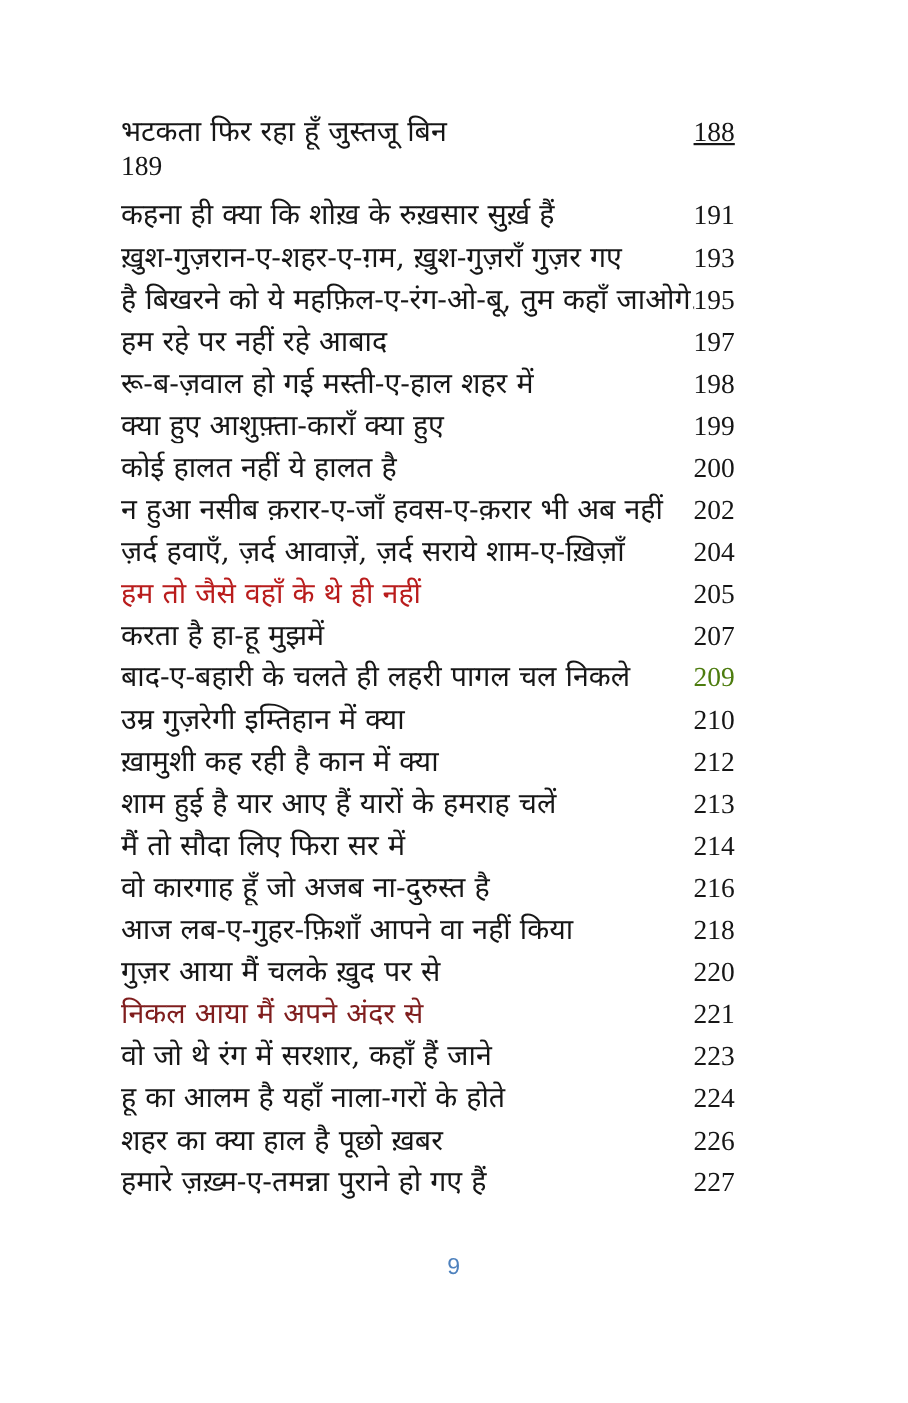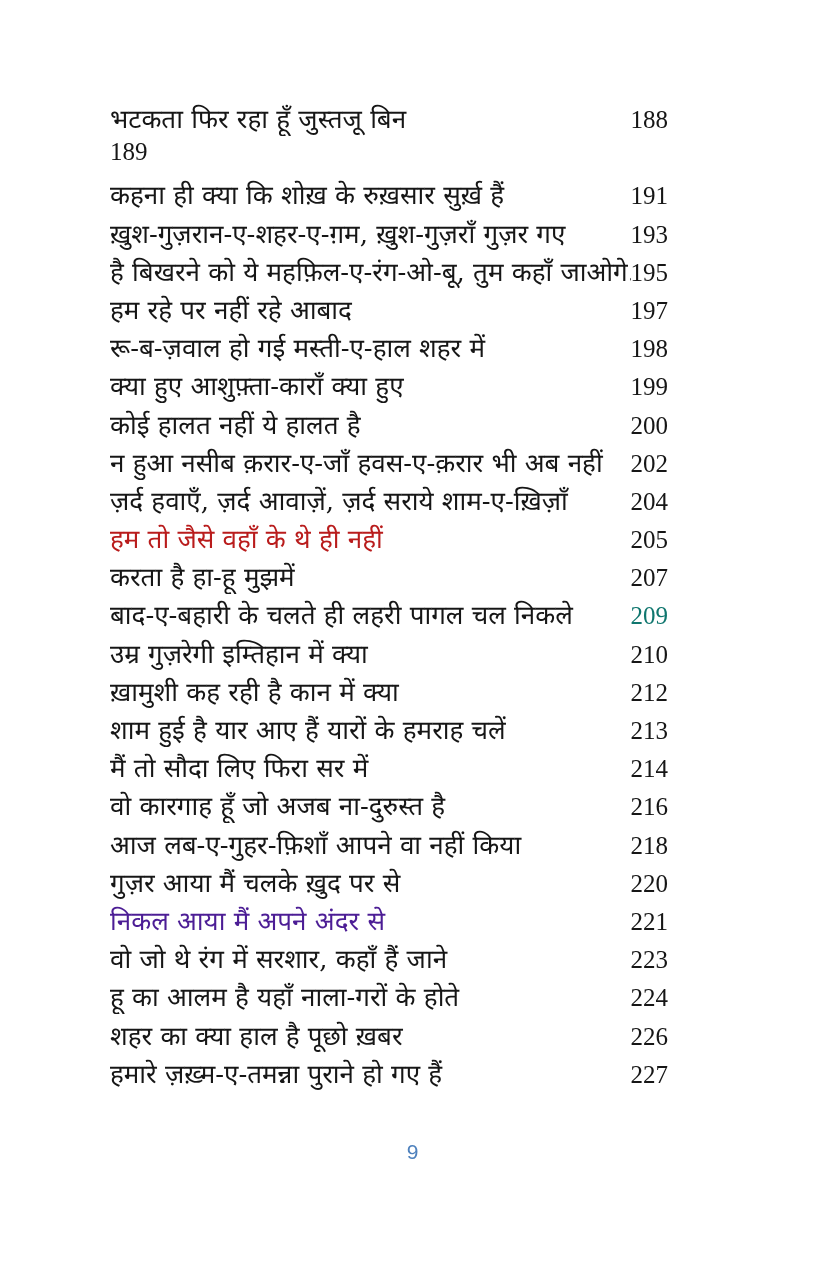--- a/index.html
+++ b/index.html
@@ -56,21 +56,21 @@
     font-weight: 400;
   }
 </style>
 </head>
 <body style="background: rgb(255, 255, 255);">
 
 <div class="page">
   <div class="toc-list" id="toc-list">
   <div class="toc-row">
     <span class="toc-title" style="color: rgb(22, 22, 22);">भटकता फिर रहा हूँ जुस्तजू बिन</span>
-    <span class="toc-page" style="color: rgb(22, 22, 22);">188</span>
+    <span class="toc-page" style="color: rgb(22, 22, 22); text-decoration: underline;">188</span>
   </div>
 
   <div class="toc-row">
     <span class="toc-page" style="color: rgb(22, 22, 22);">189</span>
   </div>
 
   <div class="toc-row">
     <span class="toc-title" style="color: rgb(22, 22, 22);">कहना ही क्या कि शोख़ के रुख़सार सुर्ख़ हैं</span>
     <span class="toc-page" style="color: rgb(22, 22, 22);">191</span>
   </div>
@@ -120,21 +120,21 @@
     <span class="toc-page" style="color: rgb(22, 22, 22);">205</span>
   </div>
 
   <div class="toc-row">
     <span class="toc-title" style="color: rgb(22, 22, 22);">करता है हा-हू मुझमें</span>
     <span class="toc-page" style="color: rgb(22, 22, 22);">207</span>
   </div>
 
   <div class="toc-row">
     <span class="toc-title" style="color: rgb(22, 22, 22);">बाद-ए-बहारी के चलते ही लहरी पागल चल निकले</span>
-    <span class="toc-page" style="color: #0f766e;">209</span>
+    <span class="toc-page" style="color: #4d7c0f;">209</span>
   </div>
 
   <div class="toc-row">
     <span class="toc-title" style="color: rgb(22, 22, 22);">उम्र गुज़रेगी इम्तिहान में क्या</span>
     <span class="toc-page" style="color: rgb(22, 22, 22);">210</span>
   </div>
 
   <div class="toc-row">
     <span class="toc-title" style="color: rgb(22, 22, 22);">ख़ामुशी कह रही है कान में क्या</span>
     <span class="toc-page" style="color: rgb(22, 22, 22);">212</span>
@@ -159,21 +159,21 @@
     <span class="toc-title" style="color: rgb(22, 22, 22);">आज लब-ए-गुहर-फ़िशाँ आपने वा नहीं किया</span>
     <span class="toc-page" style="color: rgb(22, 22, 22);">218</span>
   </div>
 
   <div class="toc-row">
     <span class="toc-title" style="color: rgb(22, 22, 22);">गुज़र आया मैं चलके ख़ुद पर से</span>
     <span class="toc-page" style="color: rgb(22, 22, 22);">220</span>
   </div>
 
   <div class="toc-row">
-    <span class="toc-title" style="color: #4c1d95; text-align: center;">निकल आया मैं अपने अंदर से</span>
+    <span class="toc-title" style="color: #7f1d1d; text-align: center;">निकल आया मैं अपने अंदर से</span>
     <span class="toc-page" style="color: rgb(22, 22, 22);">221</span>
   </div>
 
   <div class="toc-row">
     <span class="toc-title" style="color: rgb(22, 22, 22);">वो जो थे रंग में सरशार, कहाँ हैं जाने</span>
     <span class="toc-page" style="color: rgb(22, 22, 22);">223</span>
   </div>
 
   <div class="toc-row">
     <span class="toc-title" style="color: rgb(22, 22, 22);">हू का आलम है यहाँ नाला-गरों के होते</span>

